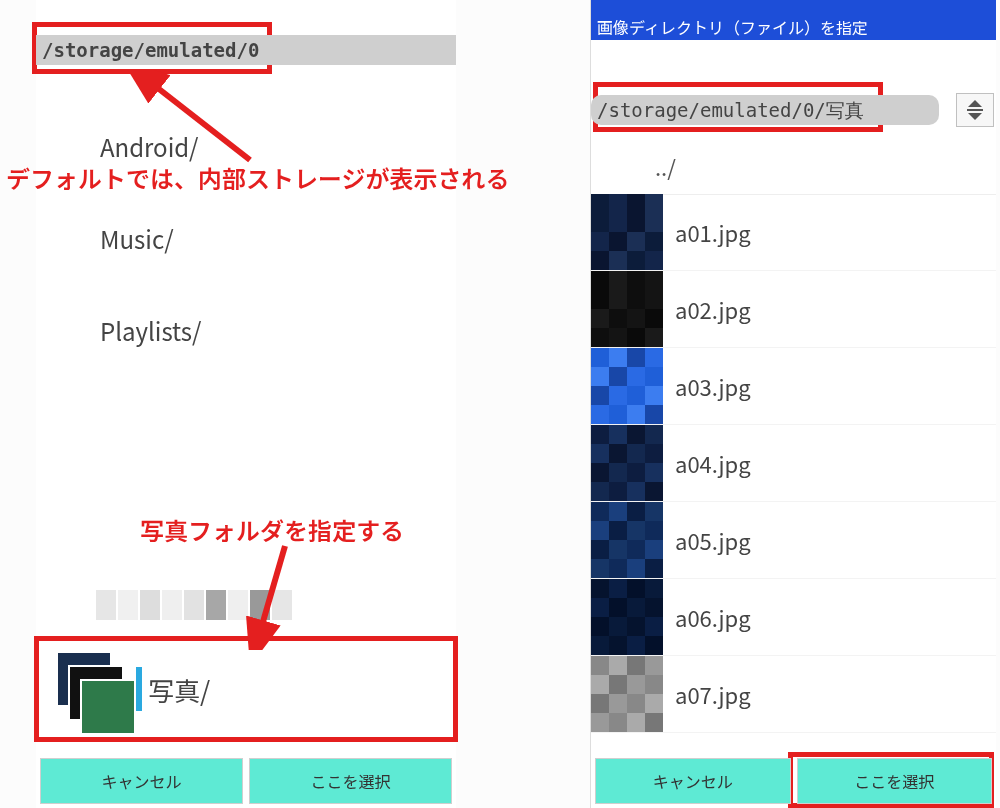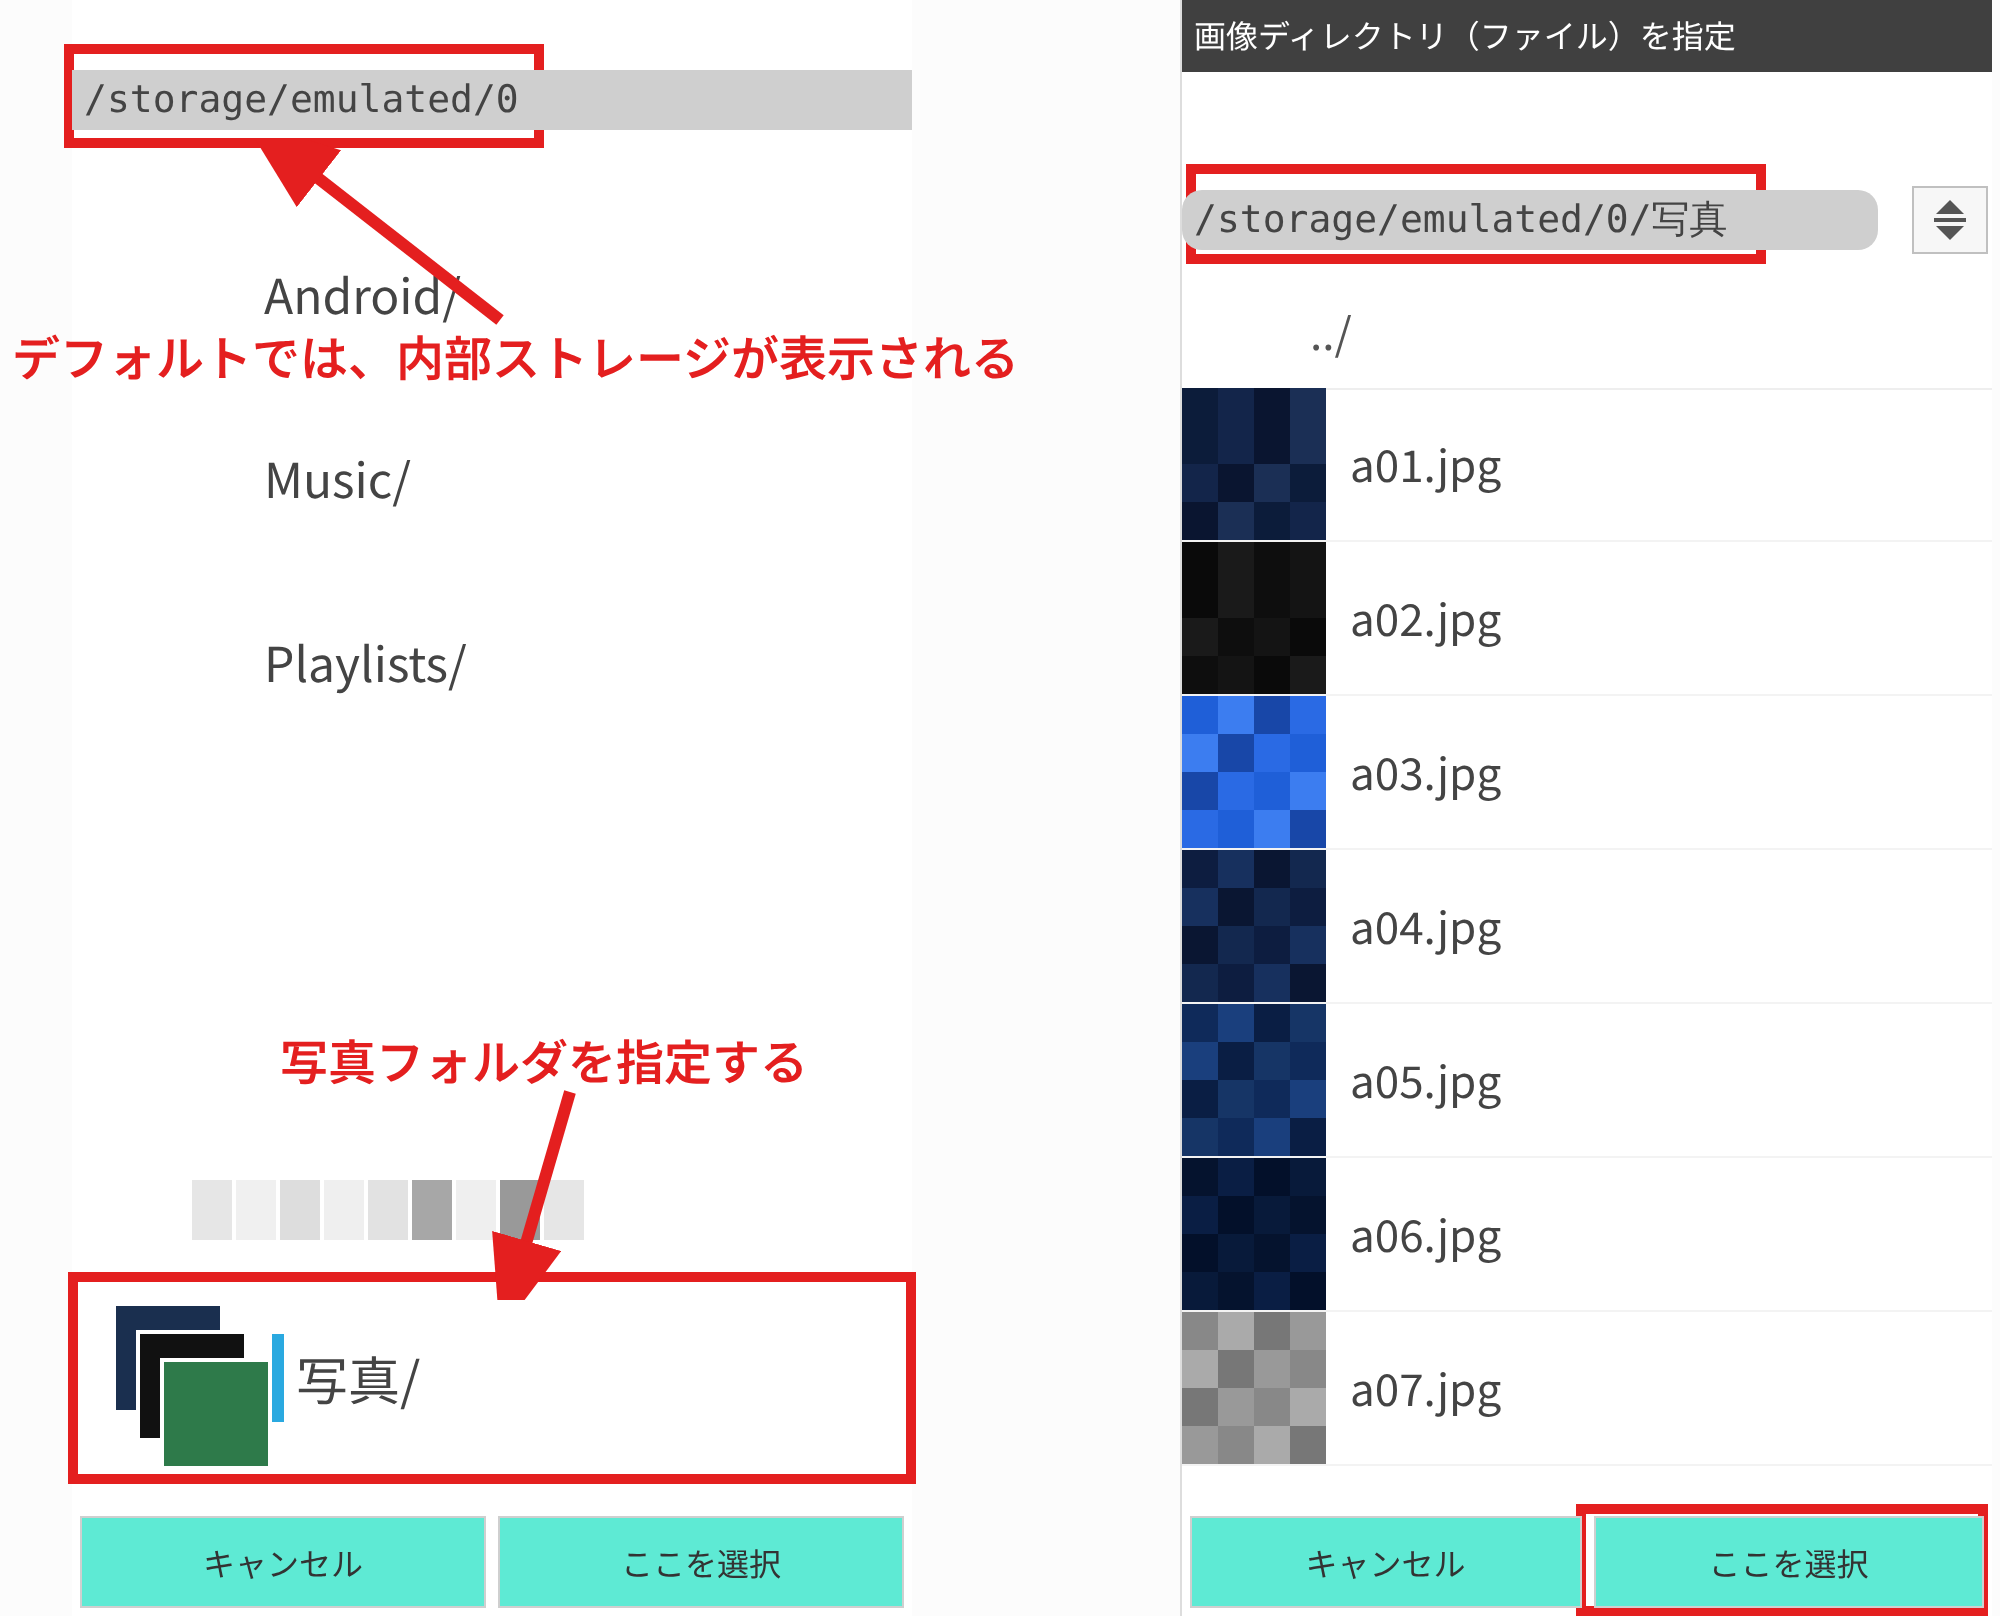--- a/index.html
+++ b/index.html
@@ -32,26 +32,26 @@
   .right-phone {
     left: 590px;
     top: 0px;
     width: 406px;
     height: 808px;
     border-left: 1px solid #ddd;
   }
 
   
   .appbar {
-    height: 36px;
+    height: 20px;
     line-height: 34px;
-    background: #404040;
+    background: #1d4ed8;
     color: #fff;
     font-size: 16px;
-    padding: 0 6px;
+    padding: 10px 6px;
     overflow: hidden;
     white-space: nowrap;
   }
 
   
   .pathwrap {
     height: 44px;
     display: flex;
     align-items: center;
   }
@@ -87,21 +87,21 @@
   .sortbtn .tri.down { border-top: 7px solid #555; }
 
   
   .redbox {
     border: 5px solid #e41f1f;
     box-sizing: border-box;
   }
 
   
   .dirlist {
-    margin-left: 96px;
+    margin-left: 64px;
   }
   .diritem {
     height: 92px;
     display: flex;
     align-items: center;
     font-size: 24px;
     color: #444;
   }
 
   
@@ -221,21 +221,21 @@
   }
 
 </style>
 </head>
 <body>
 <div class="stage">
 
 <div class="phone left-phone">
 
   <div class="redbox" style="position:absolute; left:-4px; top:22px; width:240px; height:52px;"></div>
-  <div class="pathwrap" style="position:absolute; left:0; right:0; top:28px;">
+  <div class="pathwrap" style="position:absolute; left:0; right:0; top:28px;font-weight:bold;">
     <div class="pathbar">/storage/emulated/0</div>
   </div>
 
   <div class="dirlist" style="position:absolute; top:100px; left:0; right:0;">
     <div class="diritem">
           <span>Android/</span>
         </div>
     <div class="diritem">
           <span>Music/</span>
         </div>

